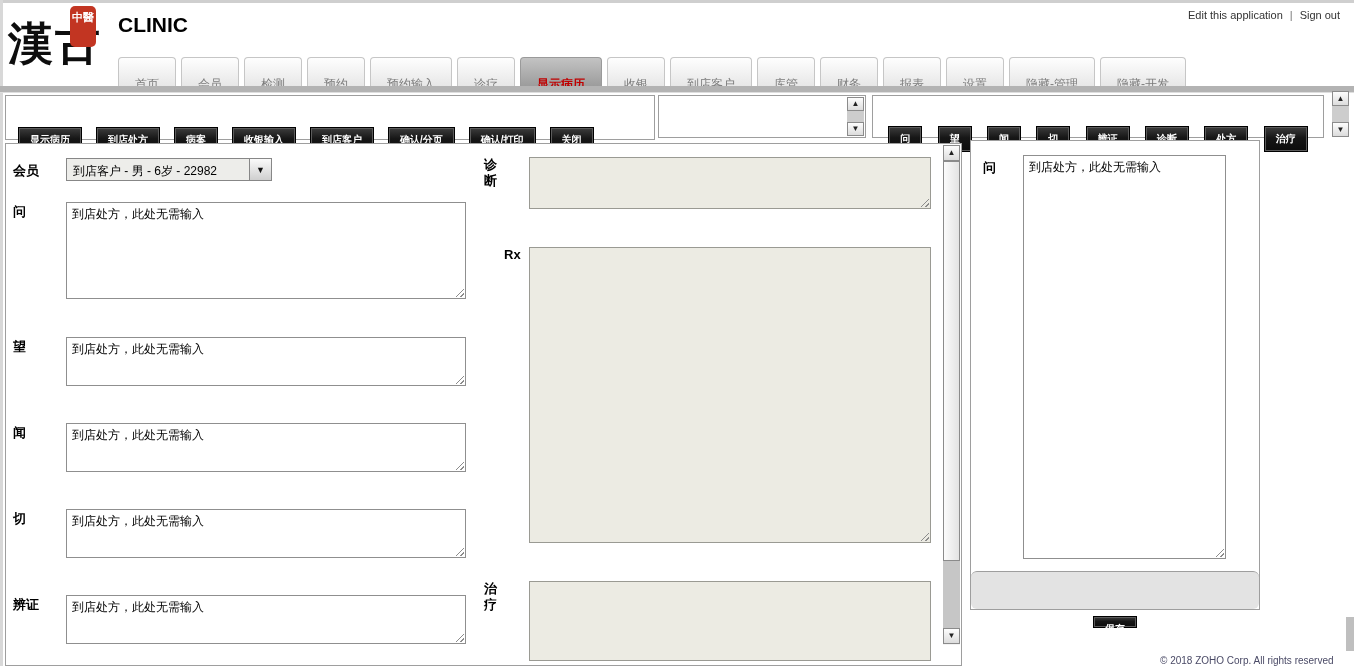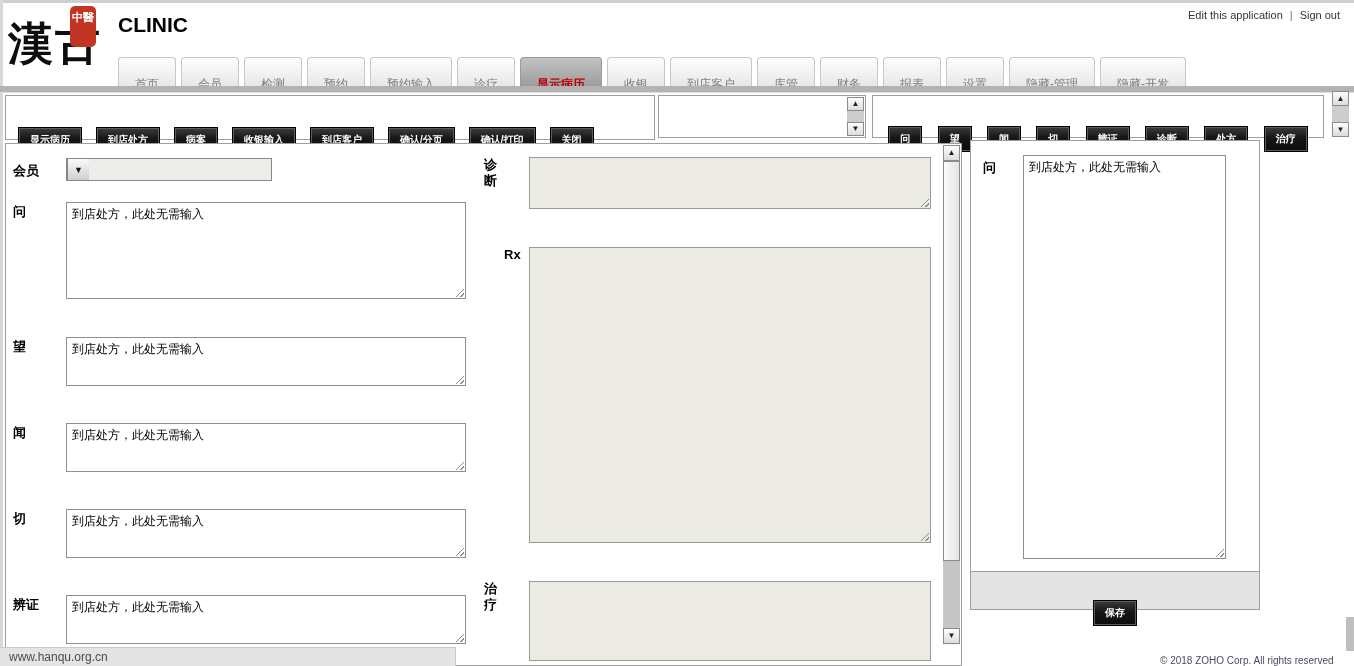--- a/index.html
+++ b/index.html
@@ -74,21 +74,21 @@
   .panel-sb { position:absolute; right:1px; top:1px; width:17px; height:500px; background:#f3f3f3; }
   .panel-sb .up { position:absolute; top:0; left:0; width:17px; height:16px; }
   .panel-sb .dn { position:absolute; top:483px; left:0; width:17px; height:16px; }
   .panel-sb .thumb { position:absolute; top:16px; left:0; width:17px; height:400px;
     background:linear-gradient(90deg,#fbfbfb,#e3e3e3); border:1px solid #8b8b8b; cursor:grab; }
   .panel-sb .trk { position:absolute; top:416px; left:0; width:17px; height:67px; background:#c6c6c6; }
 
   
   .side-panel { left:970px; top:140px; width:290px; height:470px; }
   .side-footer { position:absolute; left:0; bottom:0; width:100%; height:38px; background:#e3e3e3;
-    border-top:1px solid #9e9e9e; display:flex; align-items:center; justify-content:center; }
+    border-top:1px solid #9e9e9e; display:flex; justify-content:center;border-radius:6px; }
 
   
   .status-bar { position:absolute; left:0; top:647px; width:456px; height:19px; background:#e4e4e4;
     border-top:1px solid #c9c9c9; border-right:1px solid #c9c9c9; font-size:12px; color:#4b4b4b;
     line-height:18px; padding-left:9px; }
   .copyright { position:absolute; left:1160px; top:655px; font-size:10px; color:#4a4a66; white-space:nowrap; }
   .win-frag { position:absolute; left:1346px; top:617px; width:8px; height:34px; background:#bfbfbf; }
 </style>
 </head>
 <body>
@@ -155,20 +155,21 @@
 
   <div class="mini-sb">
     <div class="sb-btn up">▲</div>
     <div class="trk"></div>
     <div class="sb-btn dn">▼</div>
   </div>
 
   <div class="box main-panel">
     <div class="flabel" style="left:7px; top:18px;">会员</div>
     <div class="combo">
+      <div class="combo-text">到店客户 - 男 - 6岁 - 22982</div>
       <div class="combo-btn">▼</div>
     </div>
 
     <div class="flabel" style="left:7px; top:59px;">问</div>
     <div class="ta-wrap" style="left:60px; top:58px; width:400px; height:97px;">
       <textarea class="ta" style="">到店处方，此处无需输入</textarea>
       <div class="grip"></div>
     </div>
 
     <div class="flabel" style="left:7px; top:194px;">望</div>
@@ -225,15 +226,14 @@
     <div class="ta-wrap" style="left:52px; top:14px; width:203px; height:404px;">
       <textarea class="ta" style="">到店处方，此处无需输入</textarea>
       <div class="grip"></div>
     </div>
     <div class="side-footer">
       <button class="dark-btn">保存</button>
     </div>
   </div>
 
   <div class="win-frag"></div>
-  <div class="status-bar">www.hanqu.org.cn</div>
   <div class="copyright">© 2018 ZOHO Corp. All rights reserved</div>
 </div>
 
 </body></html>

